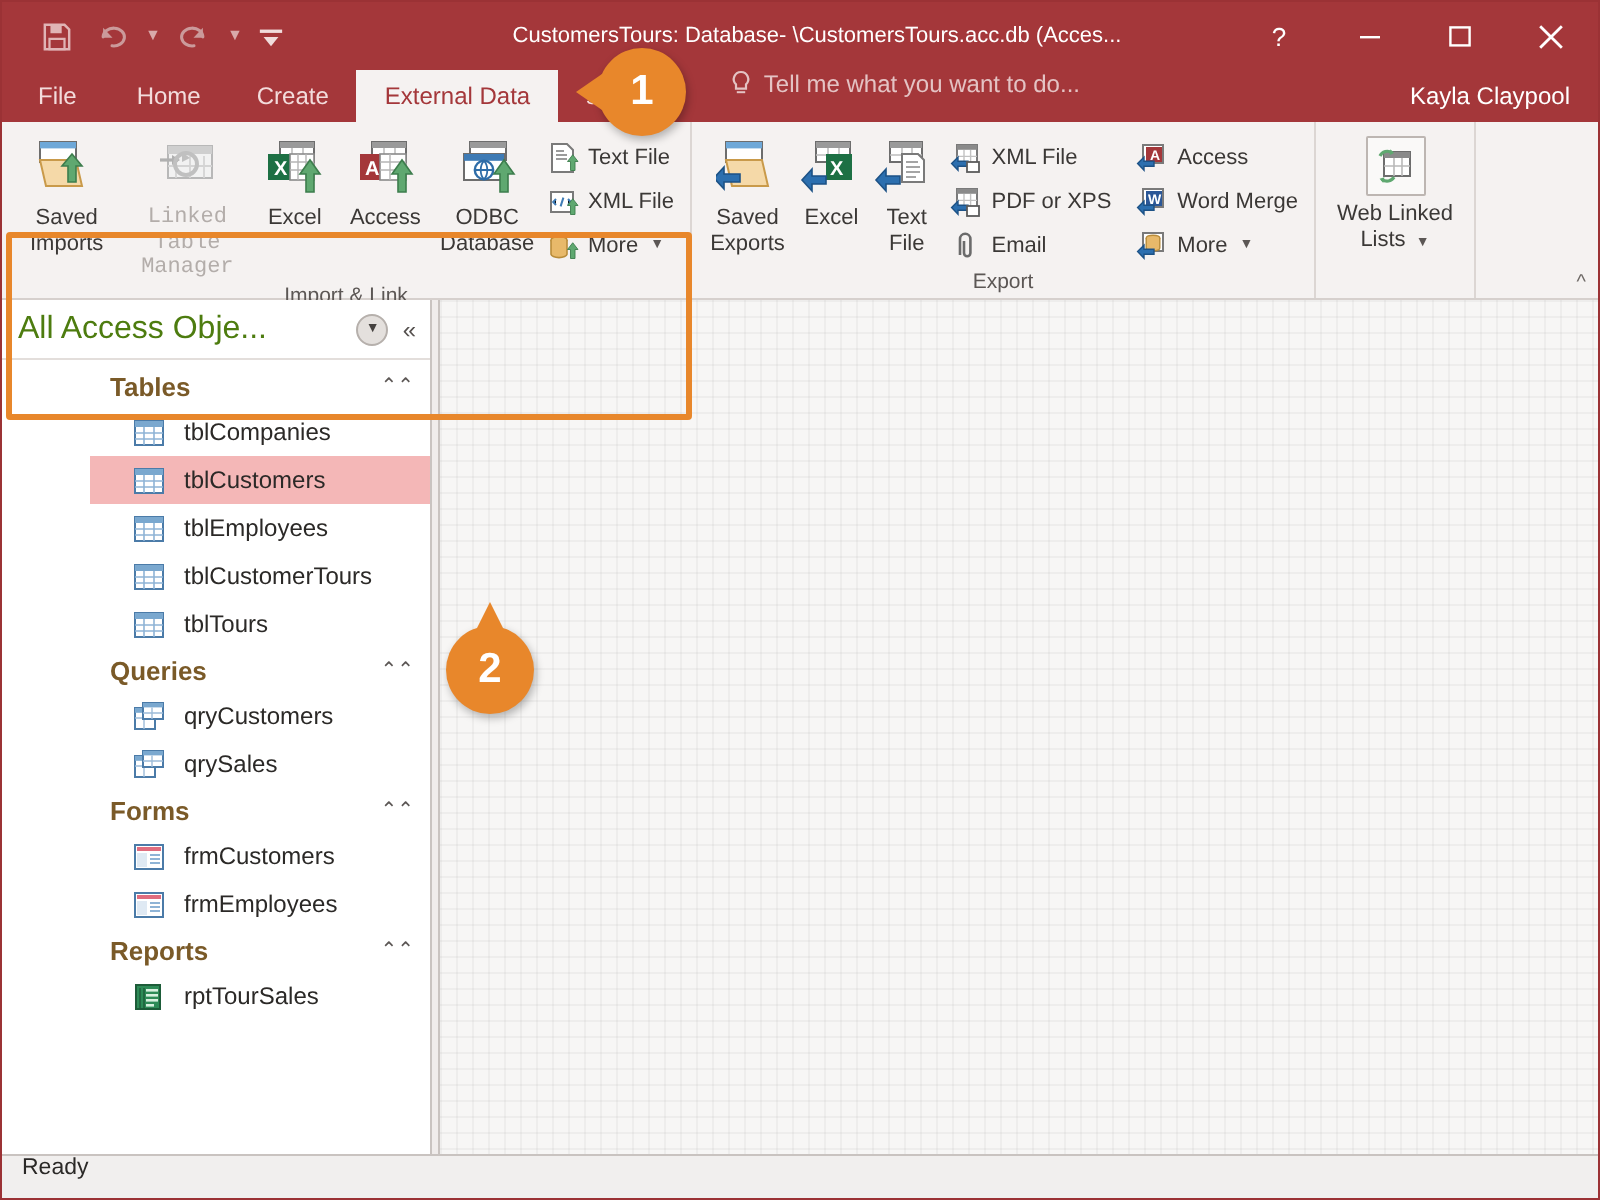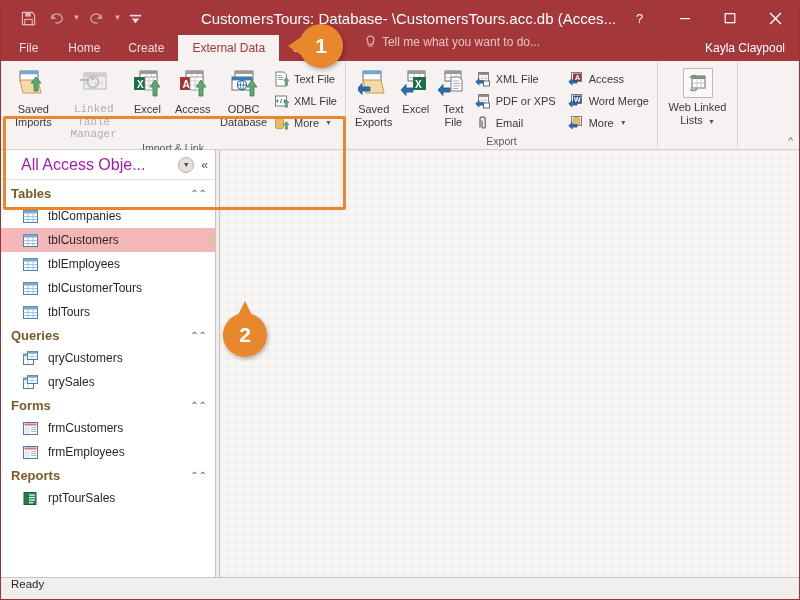--- a/index.html
+++ b/index.html
@@ -31,21 +31,21 @@
   }
   .qat-btn svg { display: block; }
   .qat-caret {
     width: 11px; height: 26px;
     display: flex; align-items: flex-end; justify-content: center;
     padding-bottom: 9px; color: #d9a9aa; font-size: 8px; line-height: 1;
   }
   .title-text {
     position: absolute; left: 17px; right: 0; top: 0; height: 34px;
     display: flex; align-items: center; justify-content: center;
-    color: #ffffff; font-size: 15px; pointer-events: none;
+    color: #ffffff; font-size: 11px; pointer-events: none;
   }
   .win-ctrls {
     margin-left: auto; display: flex; align-items: center; height: 34px;
     position: relative; z-index: 3;
   }
   .win-btn {
     width: 45px; height: 34px;
     display: flex; align-items: center; justify-content: center;
     color: #ffffff; font-size: 13px;
   }
@@ -142,32 +142,32 @@
     border-right: 1px solid #c9c3c0;
     display: flex; flex-direction: column;
     position: relative; flex: none;
   }
   .nav-header {
     height: 30px; display: flex; align-items: center;
     padding: 0 4px 0 8px; gap: 4px;
     border-bottom: 1px solid #e3dedb;
   }
   .nav-title {
-    font-size: 16px; color: #a21caf; white-space: nowrap;
-    overflow: hidden; flex: 1; margin-left: 12px;
+    font-size: 16px; color: #4d7c0f; white-space: nowrap;
+    overflow: hidden; flex: 1;
   }
   .nav-dd {
     width: 16px; height: 16px; border-radius: 50%;
     background: #e4e0dd; border: 1px solid #b6b0ac;
     display: flex; align-items: center; justify-content: center;
     font-size: 7px; color: #45413f; flex: none;
   }
   .nav-collapse { font-size: 12px; color: #55504e; padding: 0 3px; flex: none; }
 
-  .nav-list { flex: 1; overflow: hidden; padding-top: 2px; }
+  .nav-list { flex: 1; overflow: hidden; padding-top: 2px; padding-left: 44px; }
   .nav-group {
     display: flex; align-items: center;
     height: 22px; padding: 0 8px 0 10px;
     font-size: 13px; font-weight: bold; color: #7a5a28;
   }
   .nav-group .chev { margin-left: auto; font-size: 10px; color: #5c5755; font-weight: normal; }
   .nav-item {
     display: flex; align-items: center; gap: 8px;
     height: 24px; padding-left: 22px;
     font-size: 12px; color: #2b2927;

